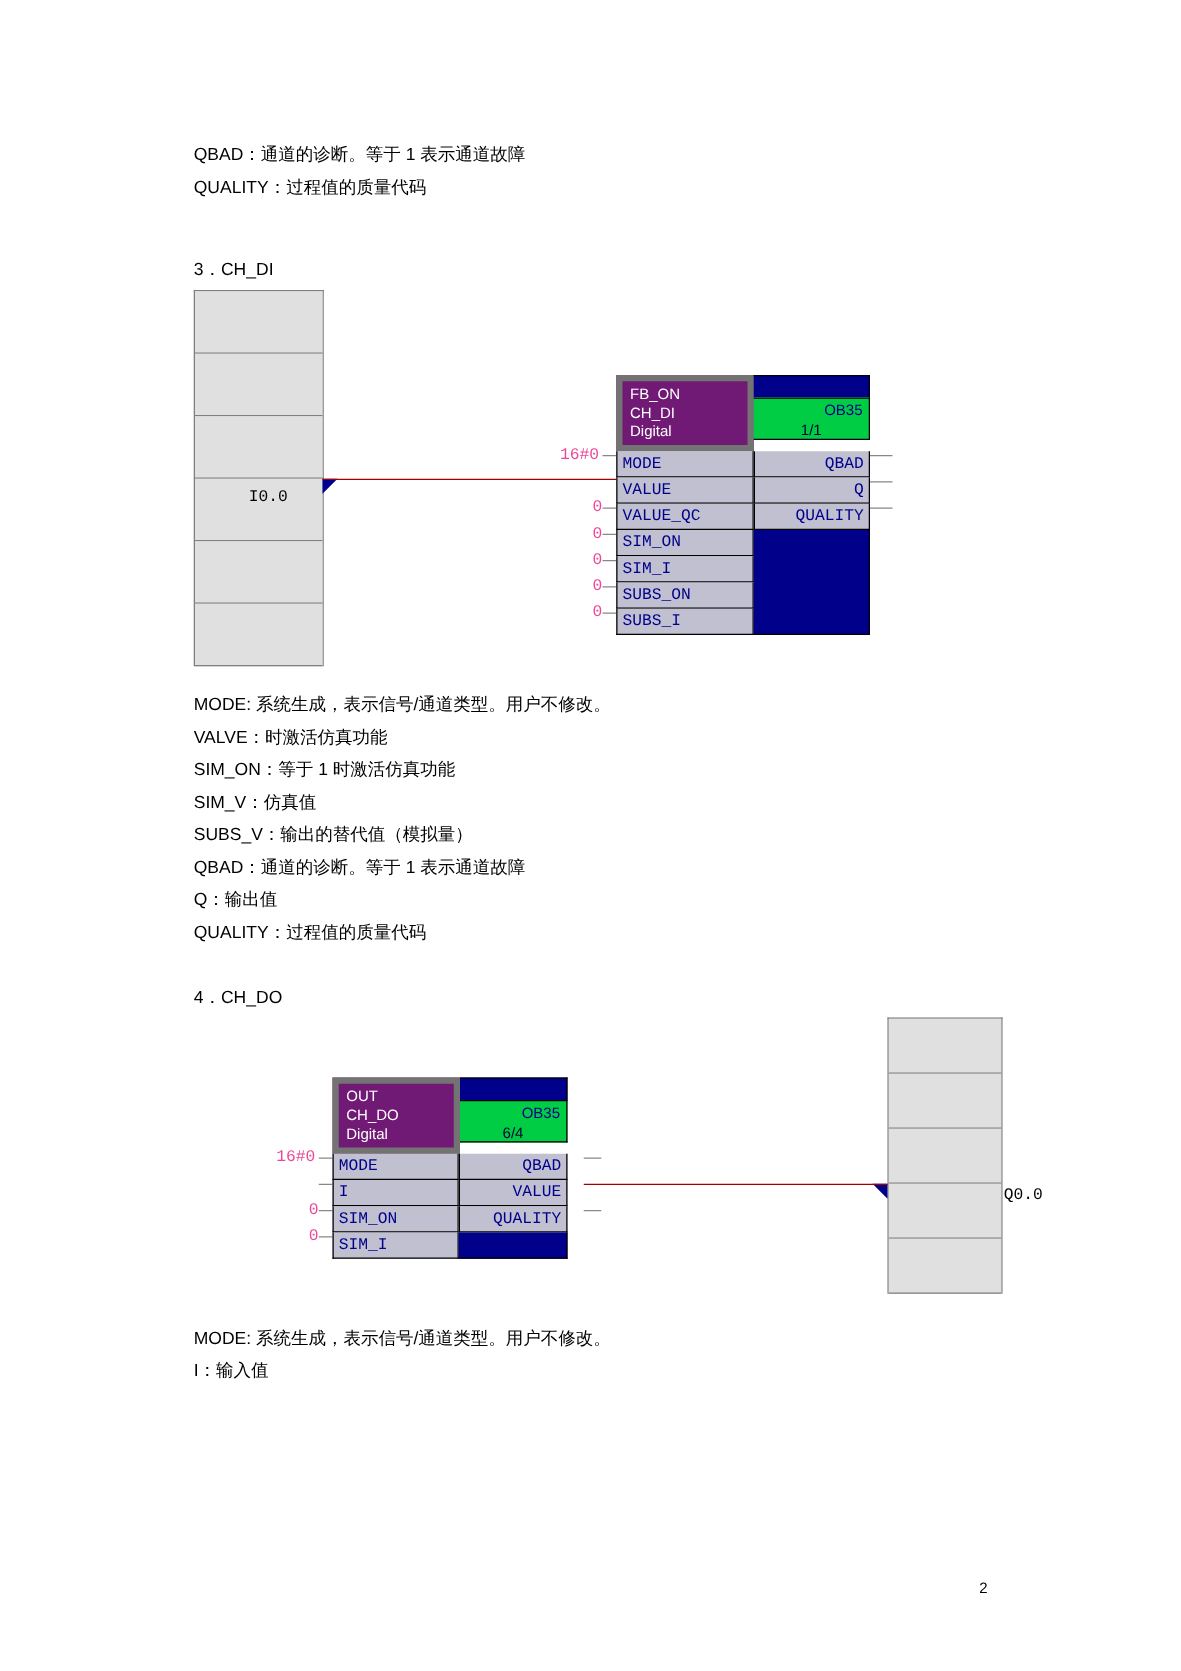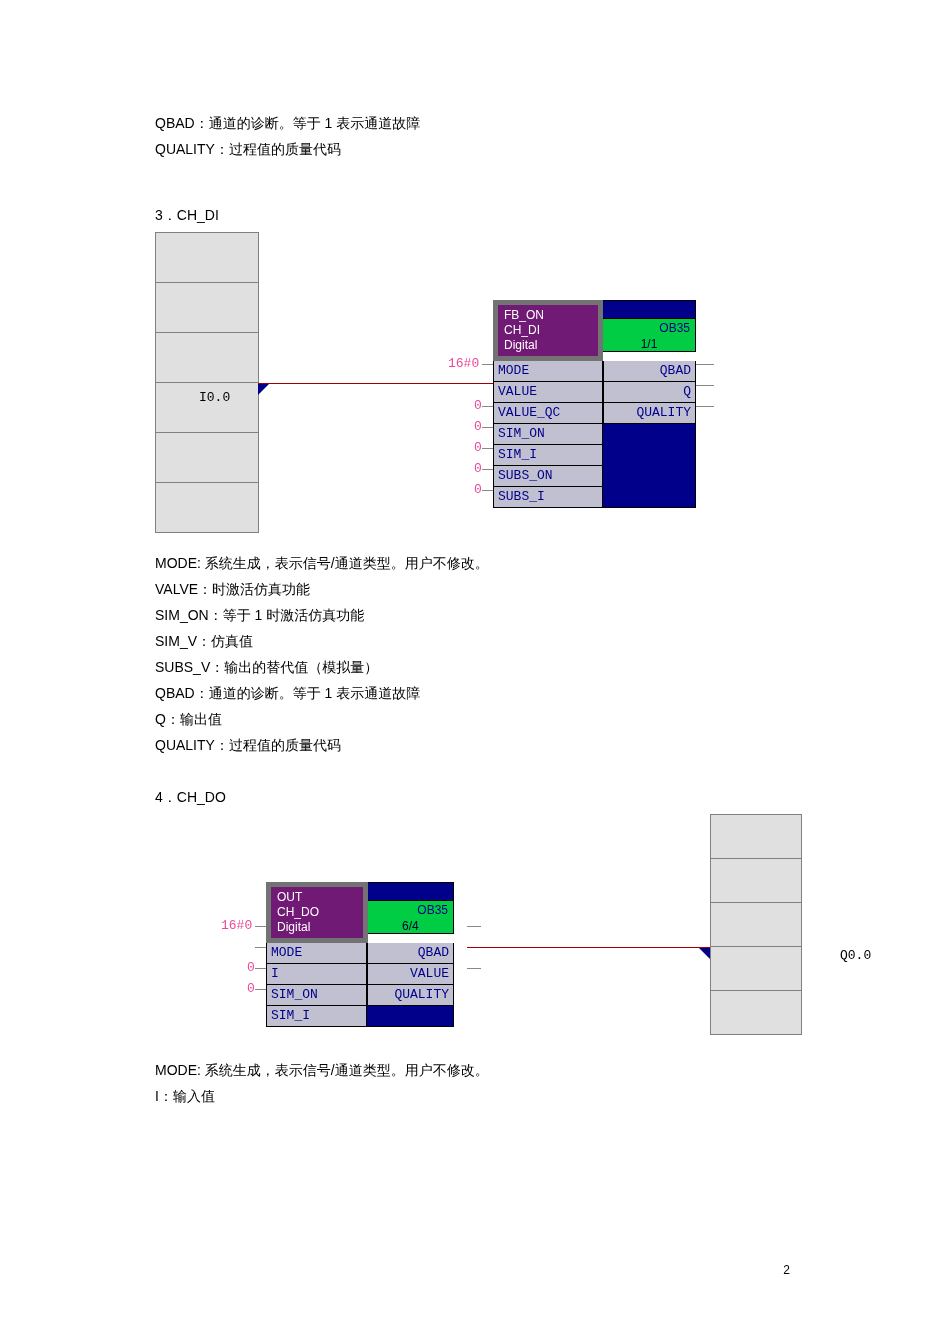--- a/index.html
+++ b/index.html
@@ -236,36 +236,36 @@
   <div class="diagram-wrap" style="height:235px; margin-left:-8px;">
 
     <div class="rung" style="top:0; left:563px; width:90px;">
       <div class="cell short"></div>
       <div class="cell short"></div>
       <div class="cell short"></div>
       <div class="cell short"></div>
       <div class="cell short"></div>
     </div>
     <div class="corner tr" style="top:133px; left:551px;"></div>
-    <div class="label-float" style="top:134px; left:656px;margin-left:37px;">Q0.0</div>
+    <div class="label-float" style="top:134px; left:656px;">Q0.0</div>
 
     <div class="wire-red" style="top:133px; left:320px; width:243px;"></div>
 
     <div class="wire-h" style="top:112px; left:320px; width:14px;"></div>
     <div class="wire-h" style="top:154px; left:320px; width:14px;"></div>
 
     <div class="label-float blue" style="top:104px; left:74px;">16#0</div>
     <div class="label-float blue" style="top:146px; left:100px;">0</div>
     <div class="label-float blue" style="top:167px; left:100px;">0</div>
     <div class="wire-h" style="top:112px; left:108px; width:11px;"></div>
     <div class="wire-h" style="top:133px; left:108px; width:11px;"></div>
     <div class="wire-h" style="top:154px; left:108px; width:11px;"></div>
     <div class="wire-h" style="top:175px; left:108px; width:11px;"></div>
 
-    <div class="fb" style="top:48px; left:119px; width:188px;margin-top:20px;">
+    <div class="fb" style="top:48px; left:119px; width:188px;">
       <div style="display:flex;">
         <div class="fb-header" style="width:108px;">
           <div class="hline">OUT</div>
           <div class="hline">CH_DO</div>
           <div class="hline">Digital</div>
         </div>
         <div style="display:flex;flex-direction:column;width:93px;">
           <div style="height:17px;background:#00008b;border-top:1px solid #000;border-right:1px solid #000;"></div>
           <div class="fb-status">
             <div>OB35</div>

